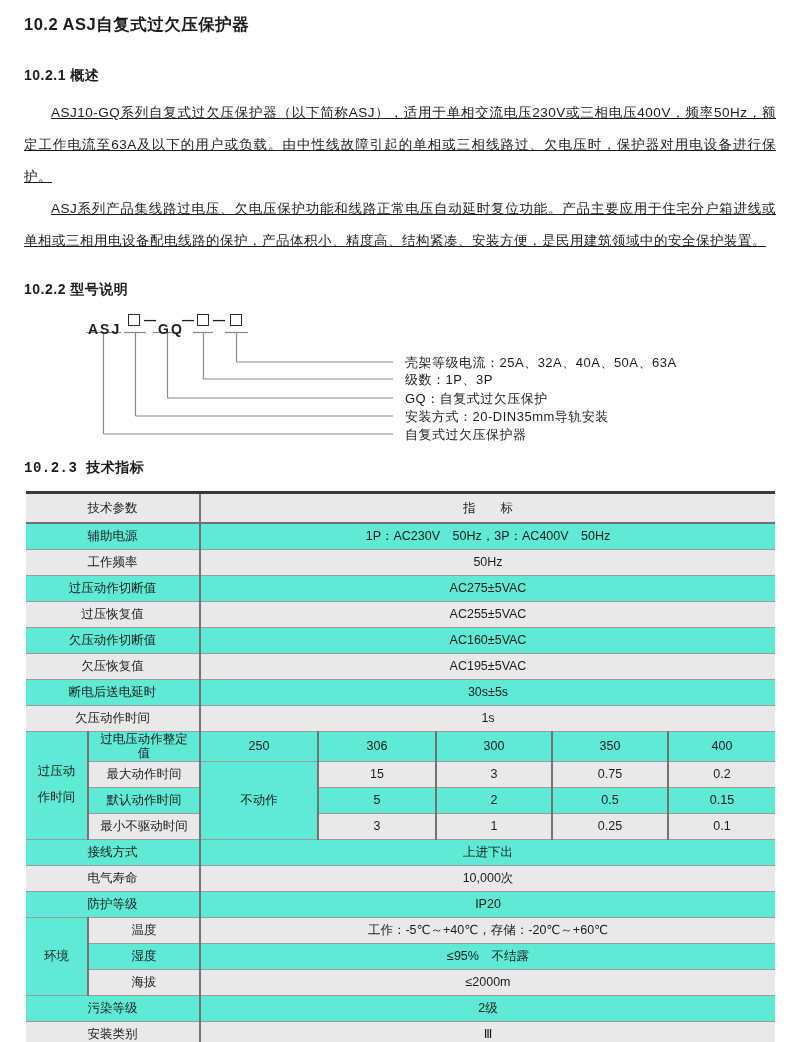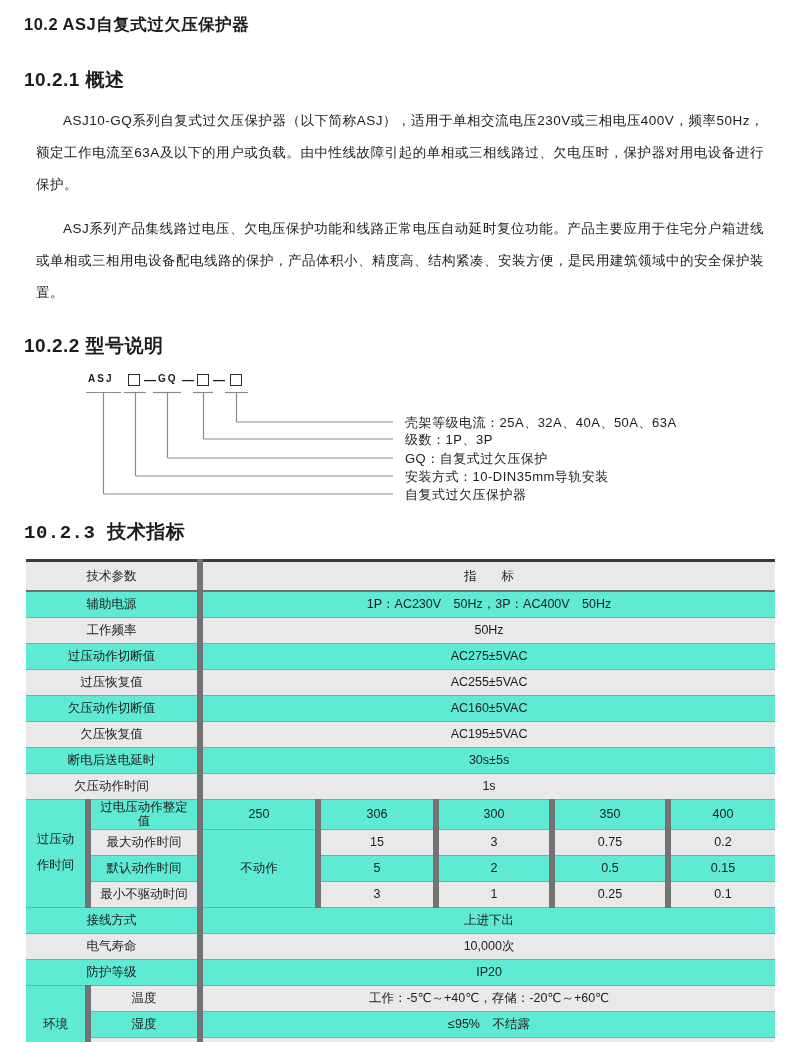--- a/index.html
+++ b/index.html
@@ -3,44 +3,44 @@
 <meta charset="utf-8">
 <style>
   html,body{margin:0;padding:0;}
   body{
     width:800px;height:1042px;background:#ffffff;color:#1c1c1c;
     font-family:"Liberation Sans","DejaVu Sans",sans-serif;
     overflow:hidden;position:relative;
   }
   .content{padding:0 24px;width:752px;}
   h1{font-size:16.5px;font-weight:bold;margin:14px 0 0;letter-spacing:.5px;}
-  h2{font-size:19px;font-weight:bold;letter-spacing:.5px;}
+  h2{font-size:14px;font-weight:bold;letter-spacing:.5px;}
   #h-overview{margin:31px 0 12px;}
-  p.bodytext{font-size:13.5px;line-height:32px;text-align:justify;margin:12px;text-indent:2em;letter-spacing:.5px;}
+  p.bodytext{font-size:13.5px;line-height:32px;text-align:justify;margin:0;text-indent:2em;letter-spacing:.5px;text-decoration:underline;}
   #h-model{margin:24px 0 4px;}
   
   .diagram{position:relative;height:150px;margin-top:6px;}
-  .code-text{position:absolute;top:8px;font-size:10px;font-weight:bold;letter-spacing:2px;white-space:nowrap;}
+  .code-text{position:absolute;top:16px;font-size:14px;font-weight:bold;letter-spacing:2px;white-space:nowrap;}
   .mbox{position:absolute;top:9px;width:10px;height:10px;border:1.6px solid #2b2b2b;background:#fff;}
   .mdash{position:absolute;top:8px;width:14px;font-size:12px;font-weight:bold;text-align:center;}
   .dlabel{position:absolute;left:381px;font-size:13px;white-space:nowrap;letter-spacing:.5px;text-align:right;}
   svg.lines{position:absolute;left:0;top:0;}
   #h-specs{margin:4px 0 0;font-family:Liberation Mono, monospace;}
   
   table.specs{border-collapse:collapse;table-layout:fixed;width:749px;margin:14px 0 0 2px;
     border-top:3px solid #3a3a3a;border-bottom:3px solid #3a3a3a;
     box-shadow:0 6px 0 -4px #cfcfcf;
     font-size:12.5px;}
   table.specs td{text-align:center;vertical-align:middle;padding:0 9px;height:25px;line-height:1.15;overflow:hidden;}
   table.specs tr{border-bottom:1px solid #9b9b9b;}
   table.specs tr.hdr{border-bottom:2px solid #6f6f6f;}
   table.specs tr.hdr td{height:28px;}
   .shade{background:#e9e9e9;}
   .white{background:#5eead4;}
-  td.vl{border-left:6px solid #737373;}
+  td.vl{border-left:2px solid #737373;}
   .grp-inner{display:inline-block;width:3em;line-height:26px;text-align:center;font-family:Liberation Mono, monospace;}
 </style>
 </head>
 <body>
 
 <div class="content">
 
   <h1>10.2 ASJ自复式过欠压保护器</h1>
 
   <h2 id="h-overview">10.2.1 概述</h2>
@@ -78,21 +78,21 @@
     <span class="mdash" style="left:119px">—</span>
     <span class="code-text" style="left:134px">GQ</span>
     <span class="mdash" style="left:157px">—</span>
     <span class="mbox" style="left:173px"></span>
     <span class="mdash" style="left:188px">—</span>
     <span class="mbox" style="left:206px"></span>
 
     <span class="dlabel" style="top:49px">壳架等级电流：25A、32A、40A、50A、63A</span>
     <span class="dlabel" style="top:66px">级数：1P、3P</span>
     <span class="dlabel" style="top:85px">GQ：自复式过欠压保护</span>
-    <span class="dlabel" style="top:103px">安装方式：10-DIN35mm导轨安装</span>
+    <span class="dlabel" style="top:103px">安装方式：20-DIN35mm导轨安装</span>
     <span class="dlabel" style="top:121px">自复式过欠压保护器</span>
   </div>
 
   <h2 id="h-specs">10.2.3 技术指标</h2>
 
   <table class="specs">
     <colgroup>
       <col style="width:62px">
         <col style="width:112px">
       <col style="width:118px">

